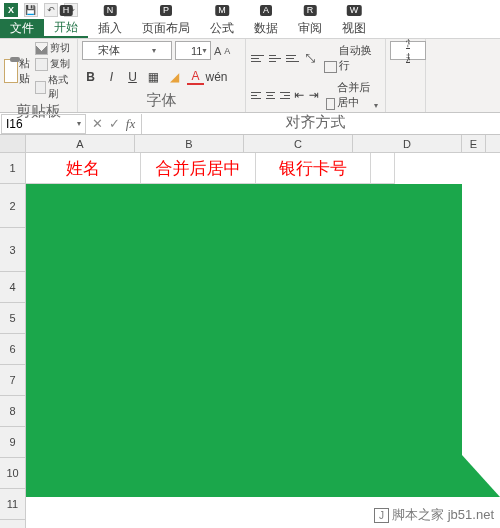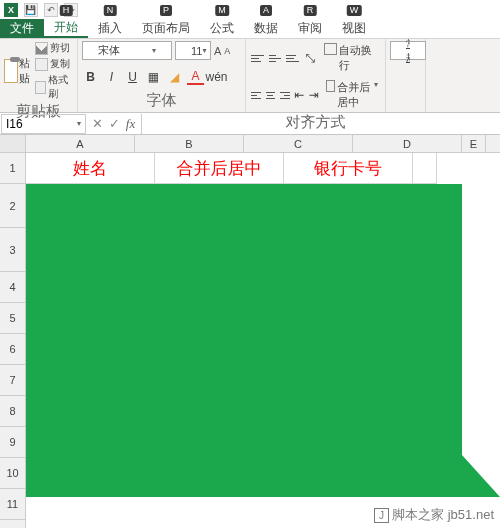--- a/index.html
+++ b/index.html
@@ -28,42 +28,42 @@
 .combo{height:19px;border:1px solid #ababab;background:#fff;display:flex;align-items:center;padding:0 15px;font-size:11px;justify-content:space-between;}
 .font-name{width:90px;}
 .font-size{width:36px;}
 .aa{font-size:11px;color:#555;}
 .font-row2{display:flex;gap:4px;align-items:center;padding-top:3px;}
 .fbtn{width:17px;height:17px;display:flex;align-items:center;justify-content:center;font-size:12px;color:#444;}
 .align-grp{width:140px;}
 .align-row{display:flex;gap:3px;align-items:center;}
 .align-ico{width:16px;height:14px;display:flex;flex-direction:column;justify-content:center;gap:2px;padding:1px;}
 .align-ico span{height:1px;background:#555;display:block;}
-.txt-btn{display:flex;align-items:flex-start;gap:2px;font-size:11px;border:1px solid transparent;padding:1px 2px;}
+.txt-btn{display:flex;align-items:flex-end;gap:2px;font-size:11px;border:1px solid transparent;padding:1px 2px;}
 .wrap-ico{width:14px;height:12px;border:1px solid #888;}
 .num-grp{width:40px;text-decoration:underline;}
 .dd{font-size:8px;color:#666;}
 .namebox-row{height:22px;display:flex;align-items:center;border-bottom:1px solid #c6c6c6;background:#fff;}
 .namebox{width:85px;height:20px;border:1px solid #ccc;padding:0 4px;font-size:12px;display:flex;align-items:center;justify-content:space-between;margin-left:1px;}
 .fx-btns{display:flex;align-items:center;gap:6px;padding:0 6px;color:#888;font-size:13px;}
 .fx{font-style:italic;font-family:serif;color:#666;}
 .formula{flex:1;height:20px;border-left:1px solid #ccc;}
 .grid-wrap{position:relative;}
 .colhdr{display:flex;height:18px;background:#f0f0f0;font-size:11px;color:#444;border-bottom:1px solid #ccc;}
 .corner{width:26px;border-right:1px solid #ccc;background:#e8e8e8;}
 .ch{border-right:1px solid #ccc;display:flex;align-items:center;justify-content:center;}
 .chA,.chB,.chC,.chD{width:109px;}
 .chE{width:24px;}
 .gridbody{display:flex;}
 .rowhdrs{width:26px;background:#f0f0f0;font-size:11px;color:#444;}
 .rh{height:31px;border-bottom:1px solid #ccc;border-right:1px solid #ccc;display:flex;align-items:center;justify-content:center;}
 .rh.tall{height:44px;}
 .cells{position:relative;}
 .row{display:flex;}
-.cell{width:129px;height:31px;border-right:1px solid #d4d4d4;border-bottom:1px solid #d4d4d4;display:flex;align-items:center;justify-content:center;font-size:17px;font-family:SimSun,serif;}
+.cell{width:115px;height:31px;border-right:1px solid #d4d4d4;border-bottom:1px solid #d4d4d4;display:flex;align-items:center;justify-content:center;font-size:17px;font-family:SimSun,serif;}
 .cell.narrow{width:24px;}
 .hdr-cell{color:#ff0000;font-weight:normal;}
 .green-block{position:absolute;left:0;top:31px;width:436px;height:313px;background:#1ba74b;}
 .green-tri{position:absolute;left:436px;top:302px;width:0;height:0;border-left:38px solid #1ba74b;border-top:42px solid transparent;}
 .watermark{position:absolute;right:6px;bottom:4px;font-size:13px;color:#7a7a7a;}
 .watermark .logo{display:inline-block;width:15px;height:15px;border:1px solid #7a7a7a;text-align:center;line-height:13px;font-size:10px;margin-right:3px;vertical-align:middle;}
 </style>
 </head>
 <body>
 

